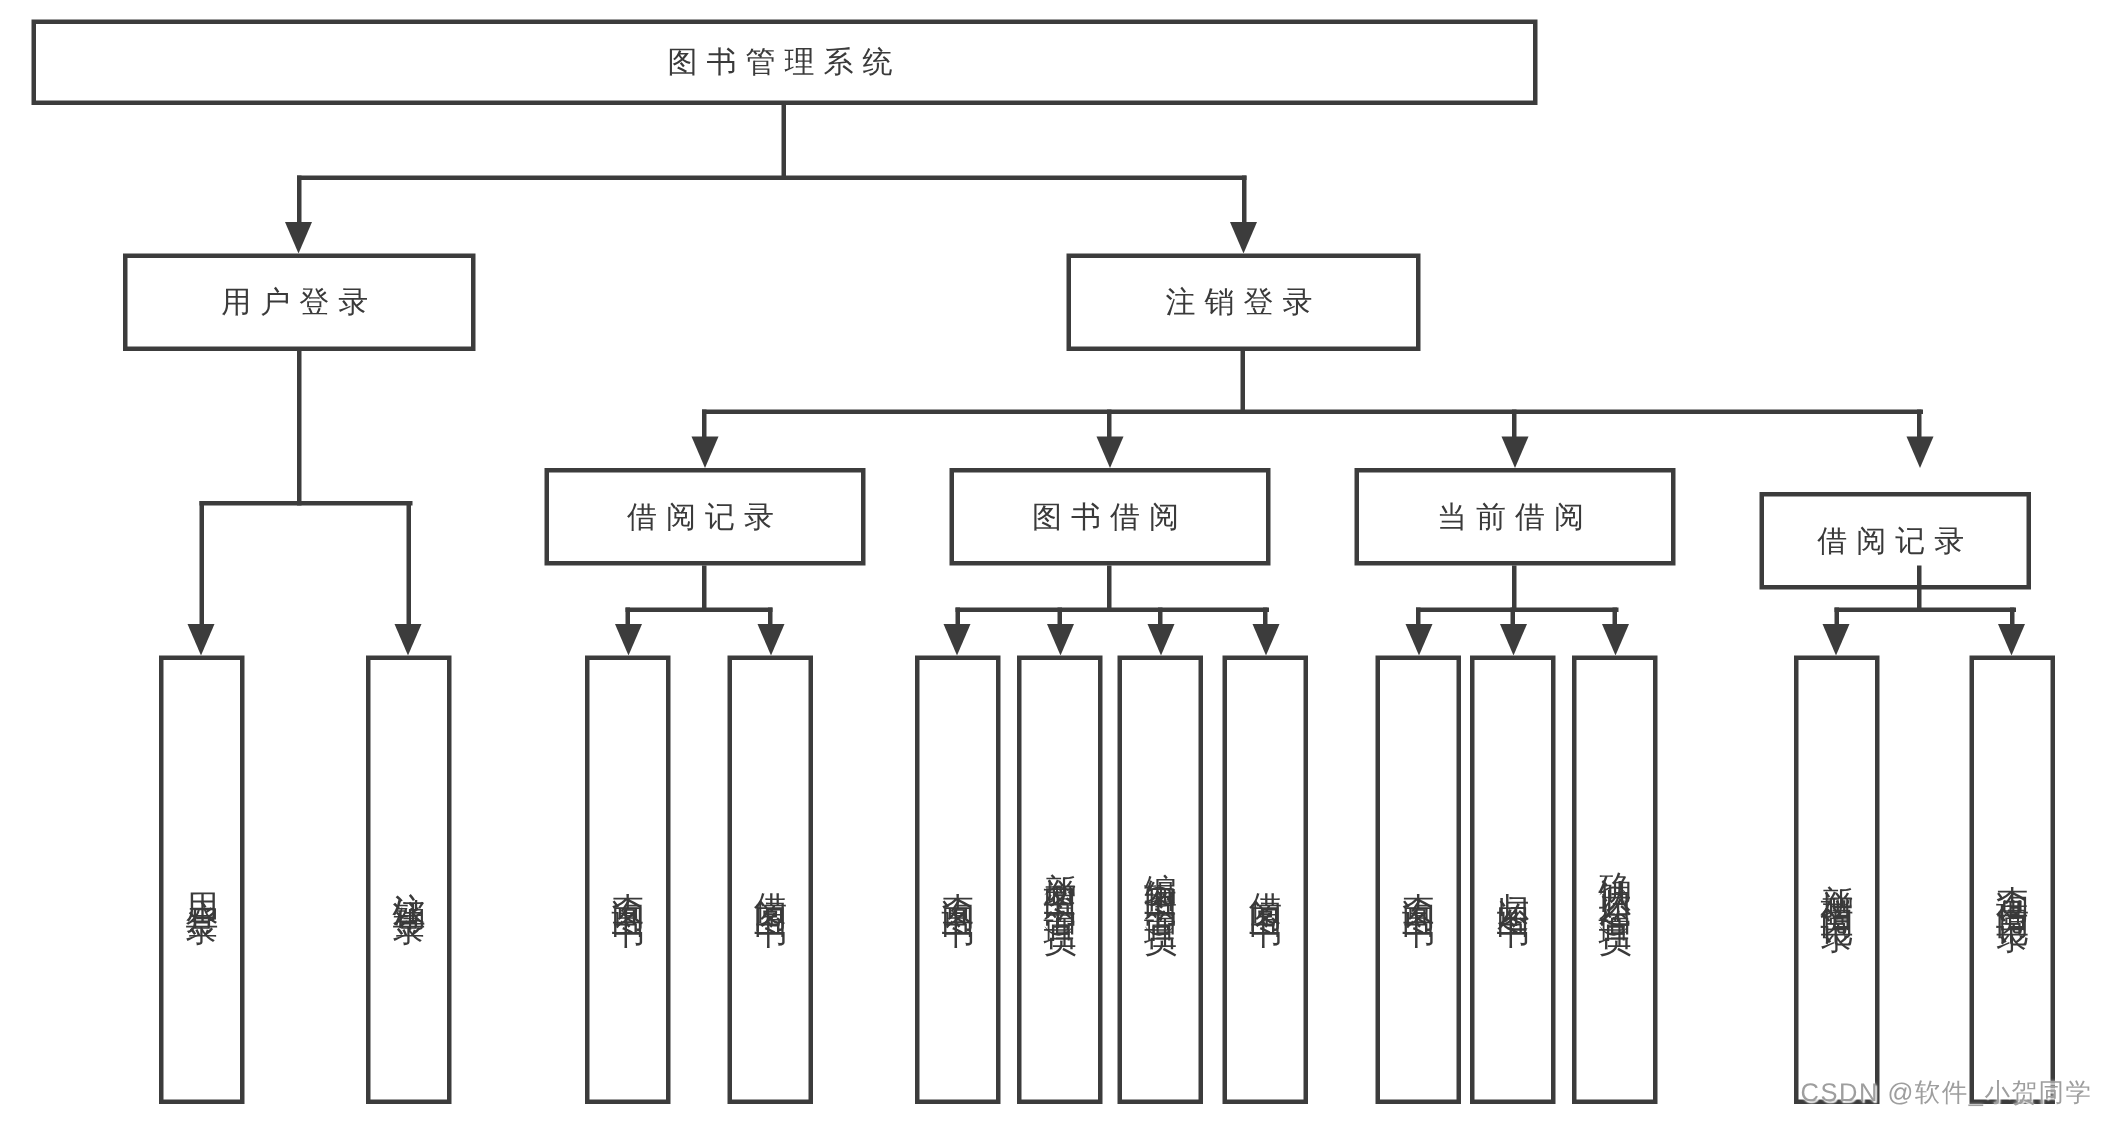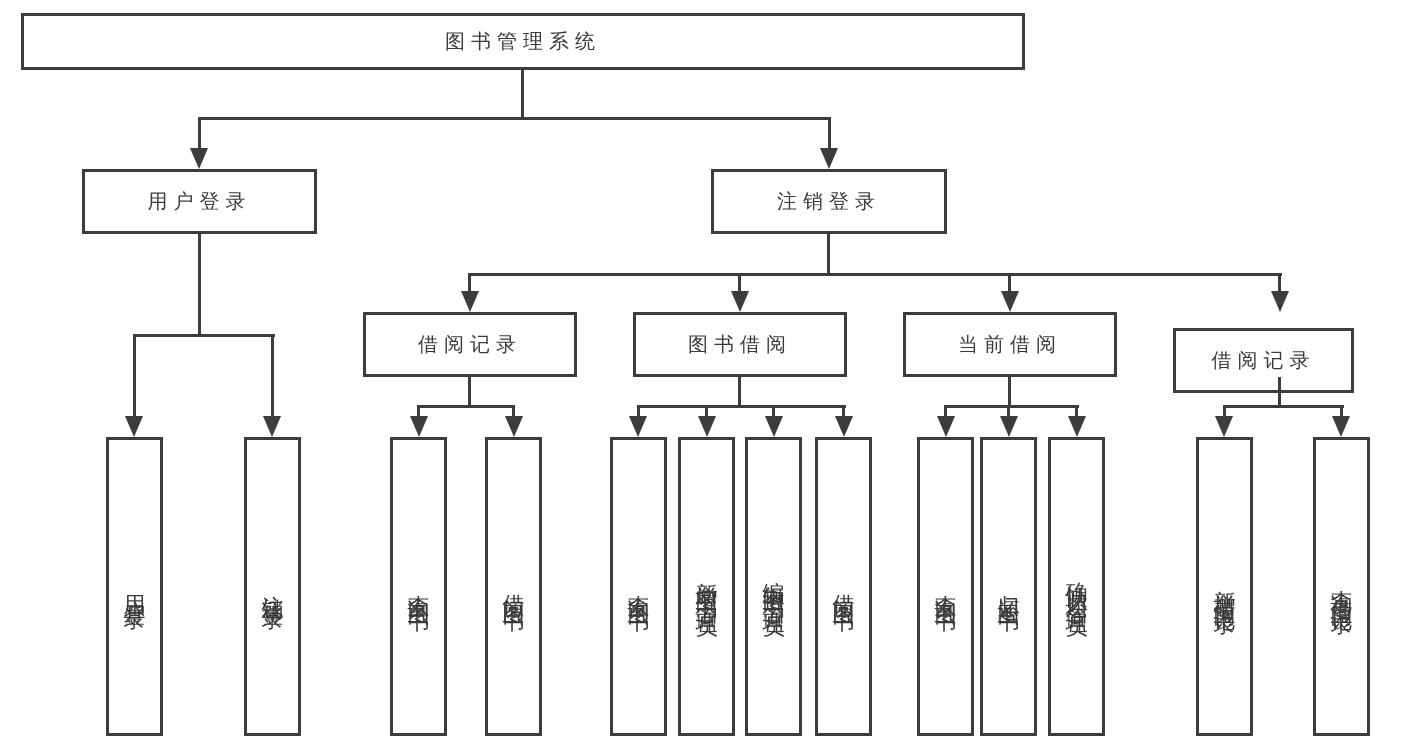--- a/index.html
+++ b/index.html
@@ -145,14 +145,15 @@
   <div class="box leaf" style="left:745px;top:437px;width:57px;height:299px;">编辑图书（管理员）</div>
   <div class="box leaf" style="left:815px;top:437px;width:57px;height:299px;">借阅图书</div>
 
   <div class="box leaf" style="left:917px;top:437px;width:57px;height:299px;">查询图书</div>
   <div class="box leaf" style="left:980px;top:437px;width:57px;height:299px;">归还图书</div>
   <div class="box leaf" style="left:1048px;top:437px;width:57px;height:299px;">确认归还（管理员）</div>
 
   <div class="box leaf" style="left:1196px;top:437px;width:57px;height:299px;">新增借阅记录</div>
   <div class="box leaf" style="left:1313px;top:437px;width:57px;height:299px;">查询借阅记录</div>
 
+  <div class="watermark">CSDN @软件_小贺同学</div>
 
 </div>
 
 </body></html>

